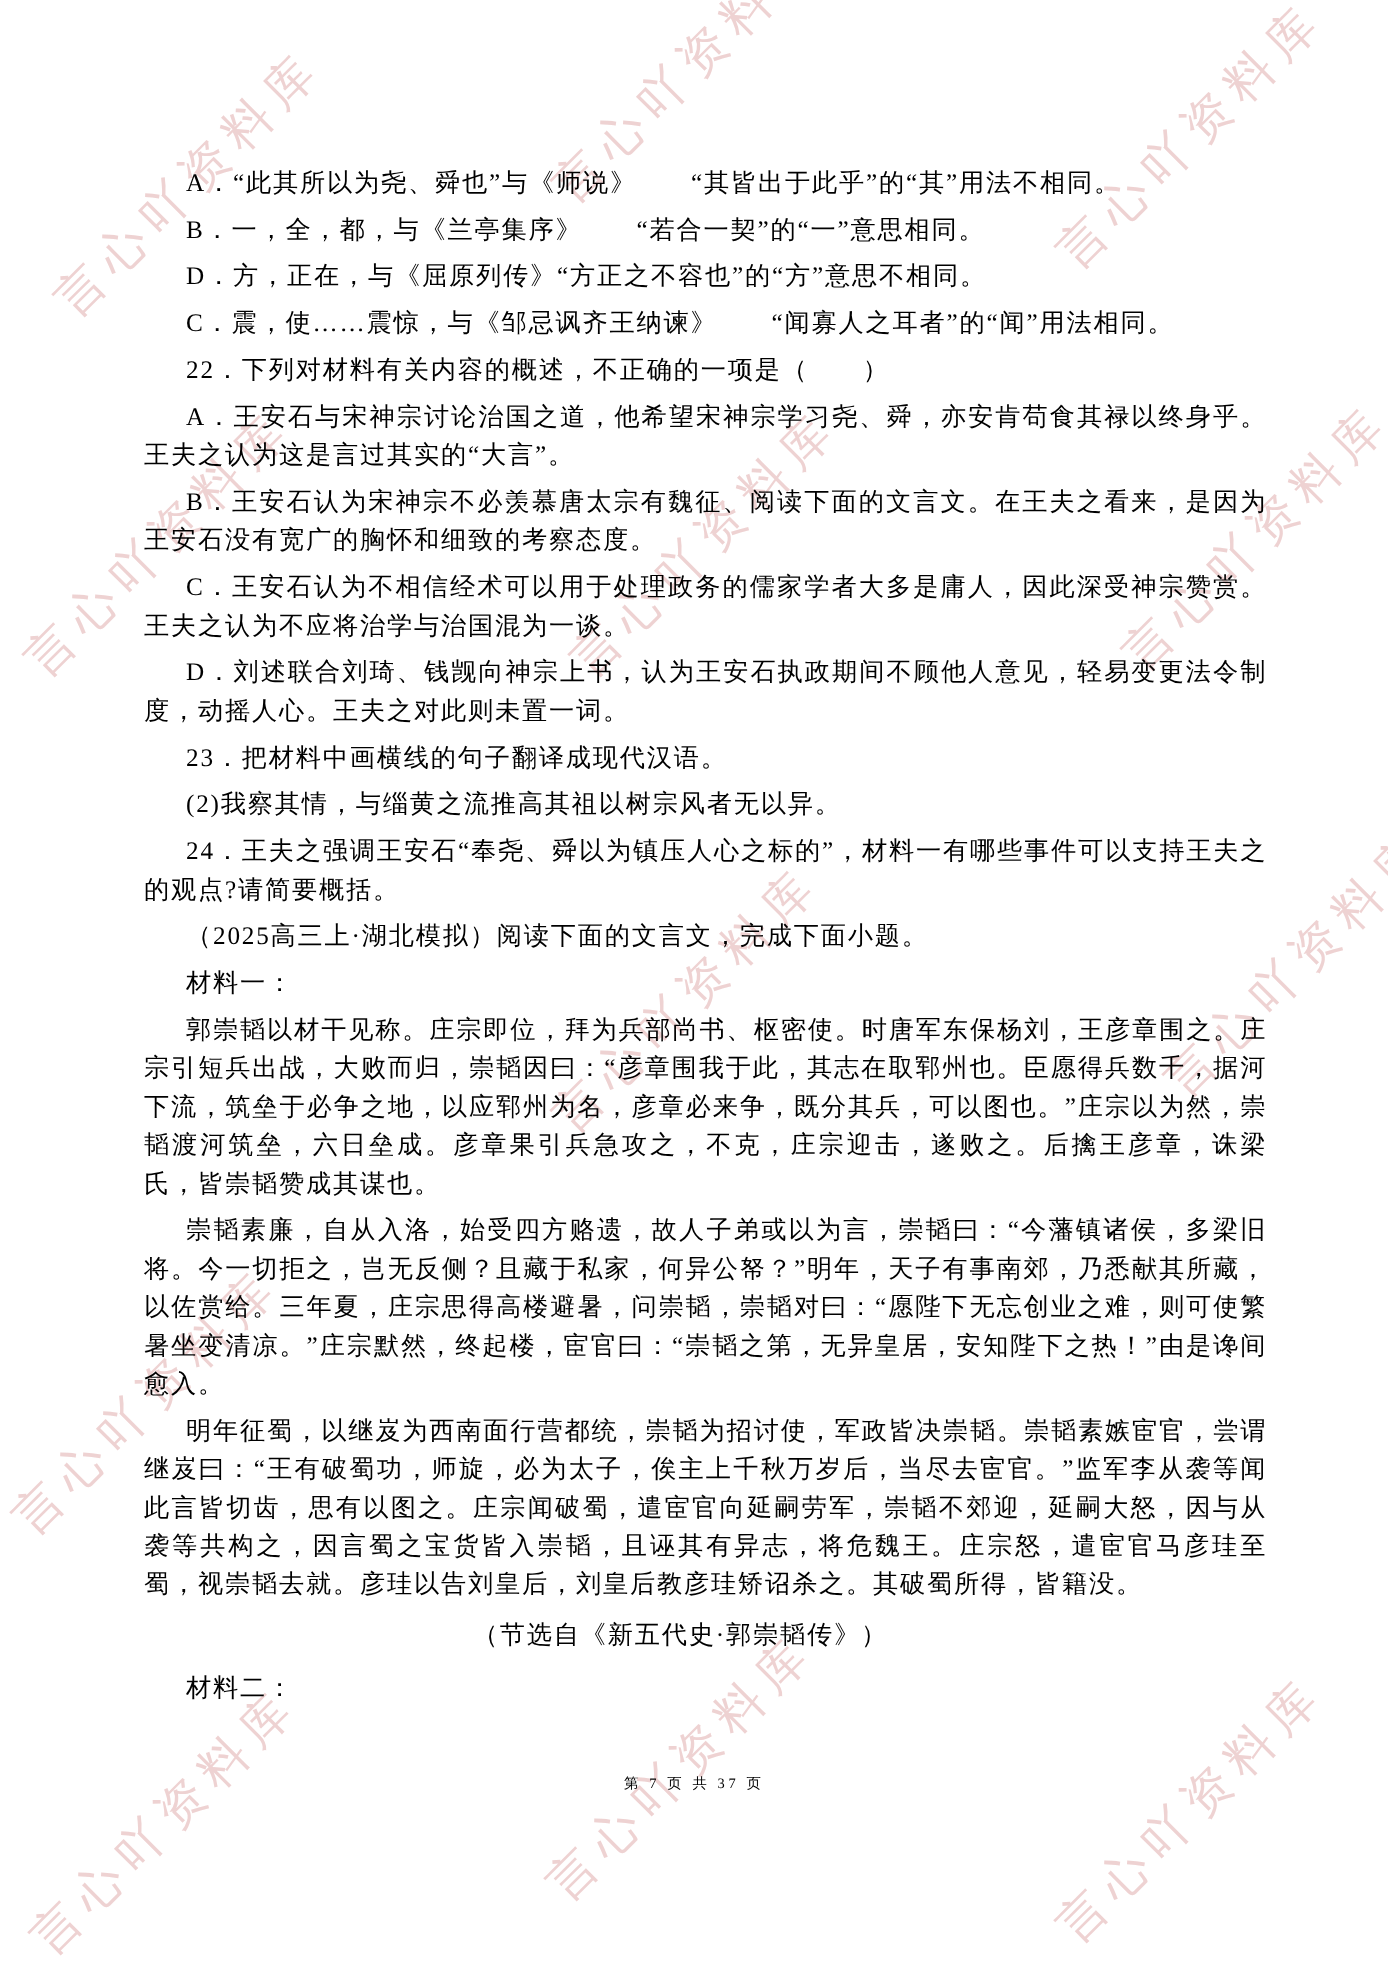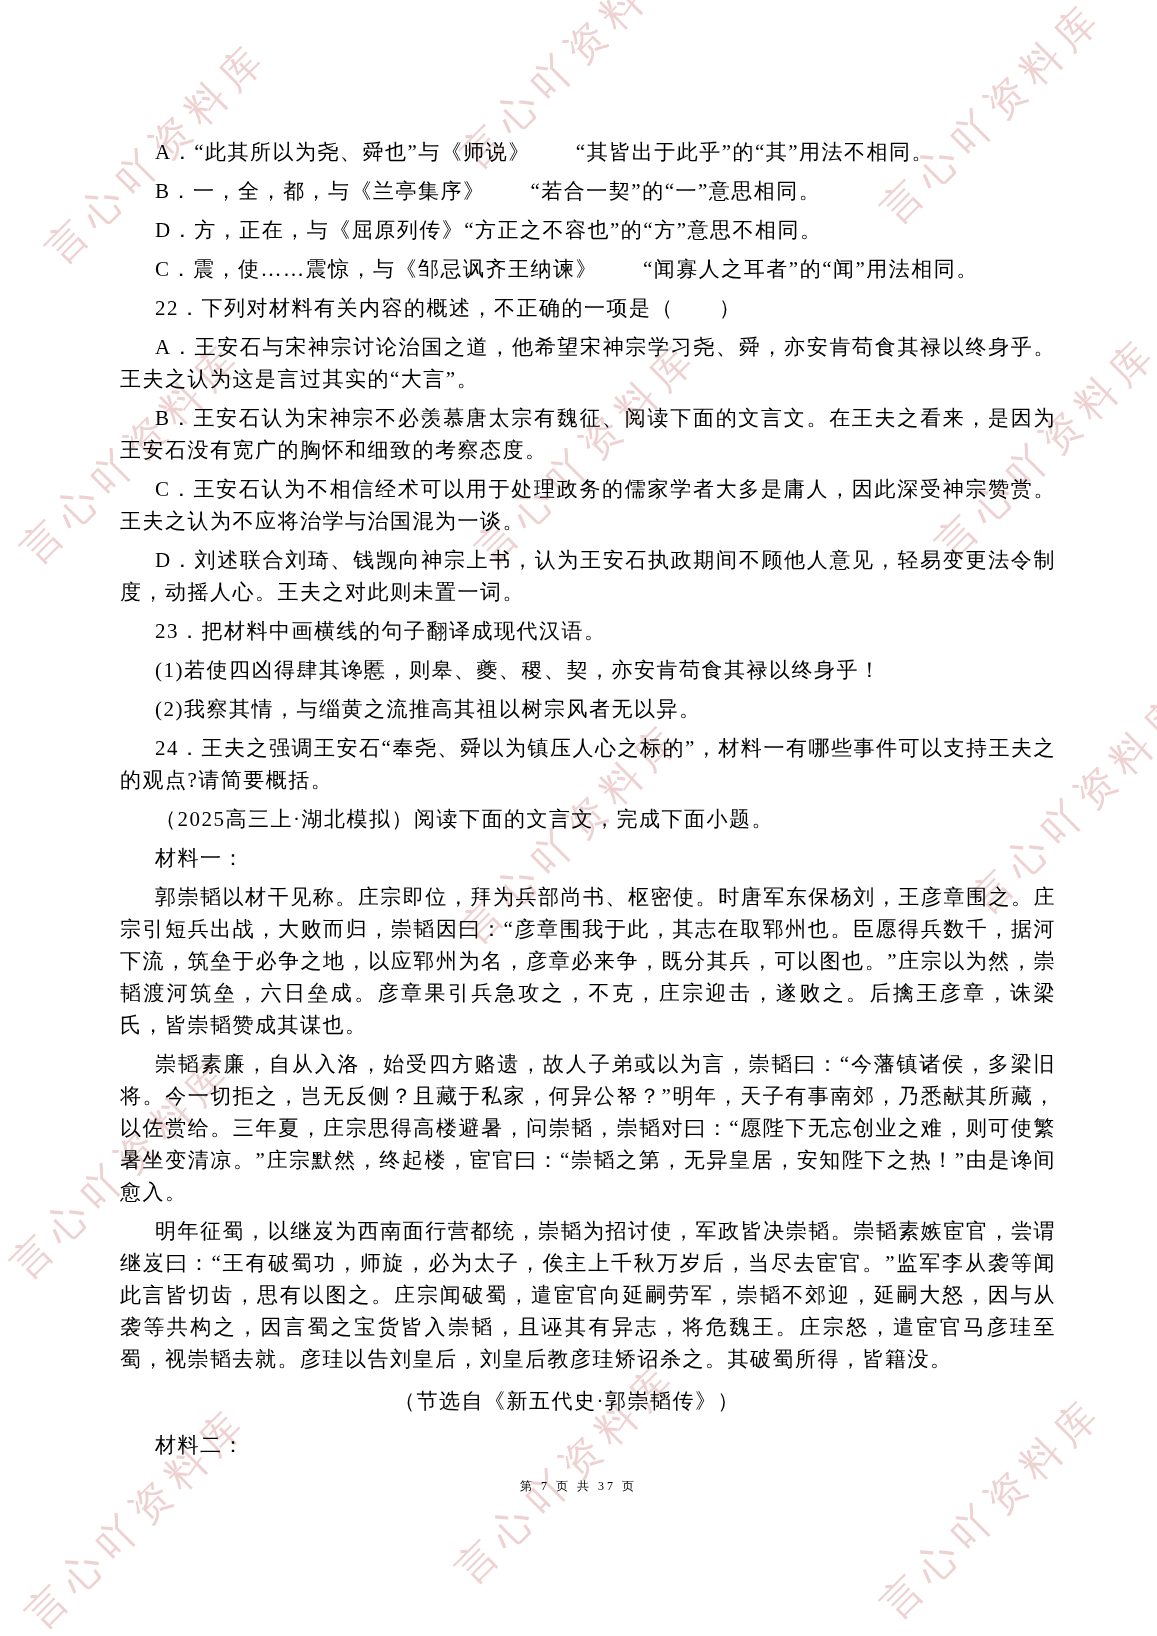--- a/index.html
+++ b/index.html
@@ -96,21 +96,20 @@
     <p class="para">D．方，正在，与《屈原列传》“方正之不容也”的“方”意思不相同。</p>
     <p class="para">C．震，使……震惊，与《邹忌讽齐王纳谏》　　“闻寡人之耳者”的“闻”用法相同。</p>
 
     <p class="para">22．下列对材料有关内容的概述，不正确的一项是（　　）</p>
     <p class="para">A．王安石与宋神宗讨论治国之道，他希望宋神宗学习尧、舜，亦安肯苟食其禄以终身乎。王夫之认为这是言过其实的“大言”。</p>
     <p class="para">B．王安石认为宋神宗不必羡慕唐太宗有魏征、阅读下面的文言文。在王夫之看来，是因为王安石没有宽广的胸怀和细致的考察态度。</p>
     <p class="para">C．王安石认为不相信经术可以用于处理政务的儒家学者大多是庸人，因此深受神宗赞赏。王夫之认为不应将治学与治国混为一谈。</p>
     <p class="para">D．刘述联合刘琦、钱觊向神宗上书，认为王安石执政期间不顾他人意见，轻易变更法令制度，动摇人心。王夫之对此则未置一词。</p>
 
     <p class="para">23．把材料中画横线的句子翻译成现代汉语。</p>
-    <p class="para">(1)若使四凶得肆其谗慝，则皋、夔、稷、契，亦安肯苟食其禄以终身乎！</p>
     <p class="para">(2)我察其情，与缁黄之流推高其祖以树宗风者无以异。</p>
 
     <p class="para">24．王夫之强调王安石“奉尧、舜以为镇压人心之标的”，材料一有哪些事件可以支持王夫之的观点?请简要概括。</p>
 
     <p class="para">（2025高三上·湖北模拟）阅读下面的文言文，完成下面小题。</p>
 
     <p class="para">材料一：</p>
 
     <p class="para">郭崇韬以材干见称。庄宗即位，拜为兵部尚书、枢密使。时唐军东保杨刘，王彦章围之。庄宗引短兵出战，大败而归，崇韬因曰：“彦章围我于此，其志在取郓州也。臣愿得兵数千，据河下流，筑垒于必争之地，以应郓州为名，彦章必来争，既分其兵，可以图也。”庄宗以为然，崇韬渡河筑垒，六日垒成。彦章果引兵急攻之，不克，庄宗迎击，遂败之。后擒王彦章，诛梁氏，皆崇韬赞成其谋也。</p>
 

